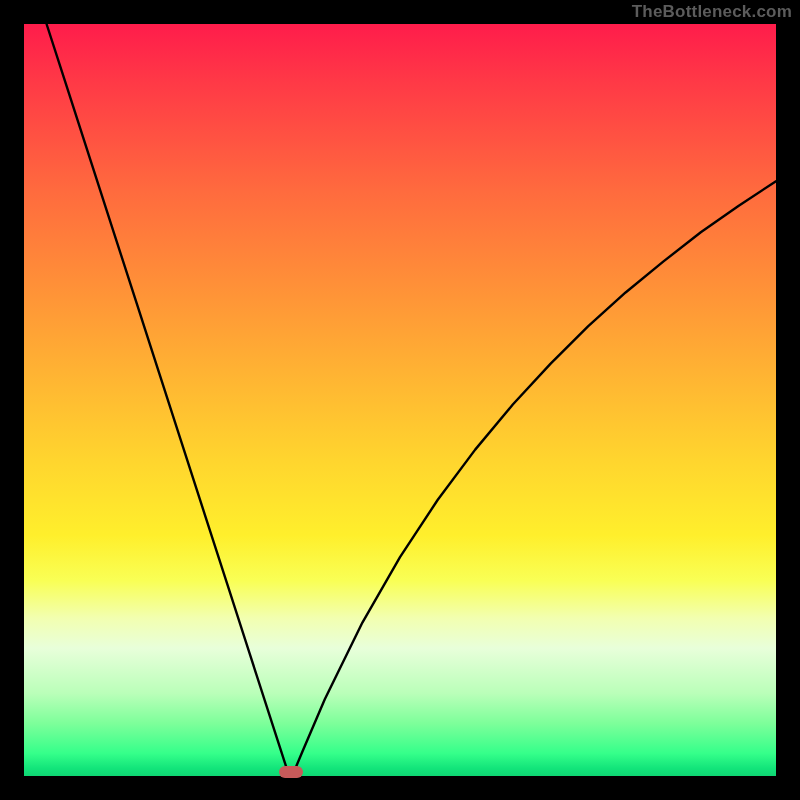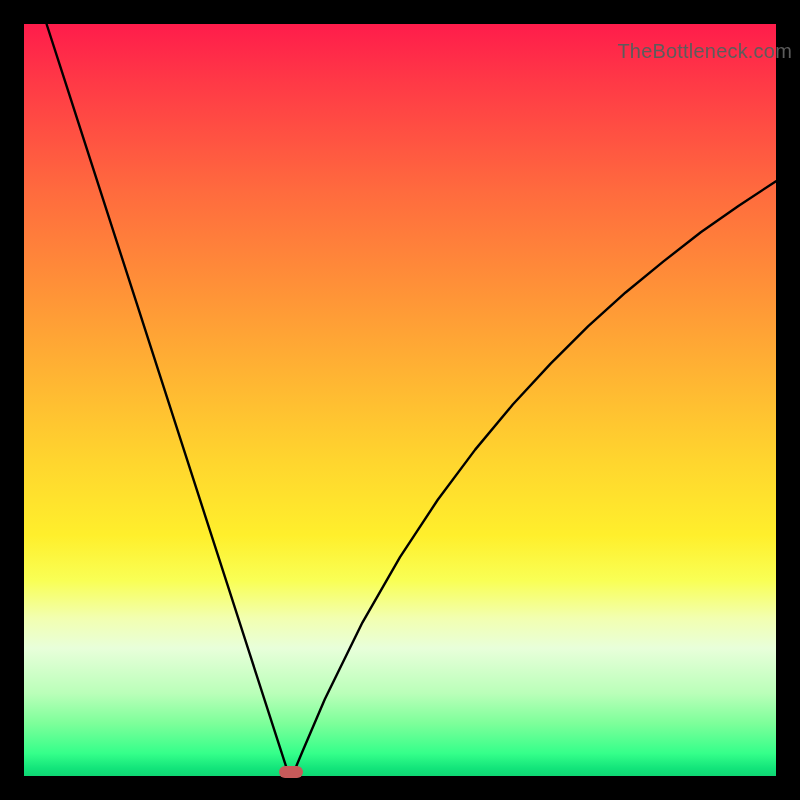--- a/index.html
+++ b/index.html
@@ -38,24 +38,23 @@
       #7dff9a 93%,
       #35ff8a 97%,
       #12e47a 99%,
       #0fd673 100%);
   }
   .watermark {
     position: absolute;
     top: 2px;
     right: 8px;
     color: #5c5c5c;
-    font-size: 20px;
-    font-weight: 400;
+    font-size: 17px;
+    font-weight: 700;
     letter-spacing: 0.2px;
-    margin-top: 38px;
   }
   .curve-svg {
     position: absolute;
     left: 0;
     top: 0;
     width: 752px;
     height: 752px;
     overflow: visible;
   }
   .curve-path {

